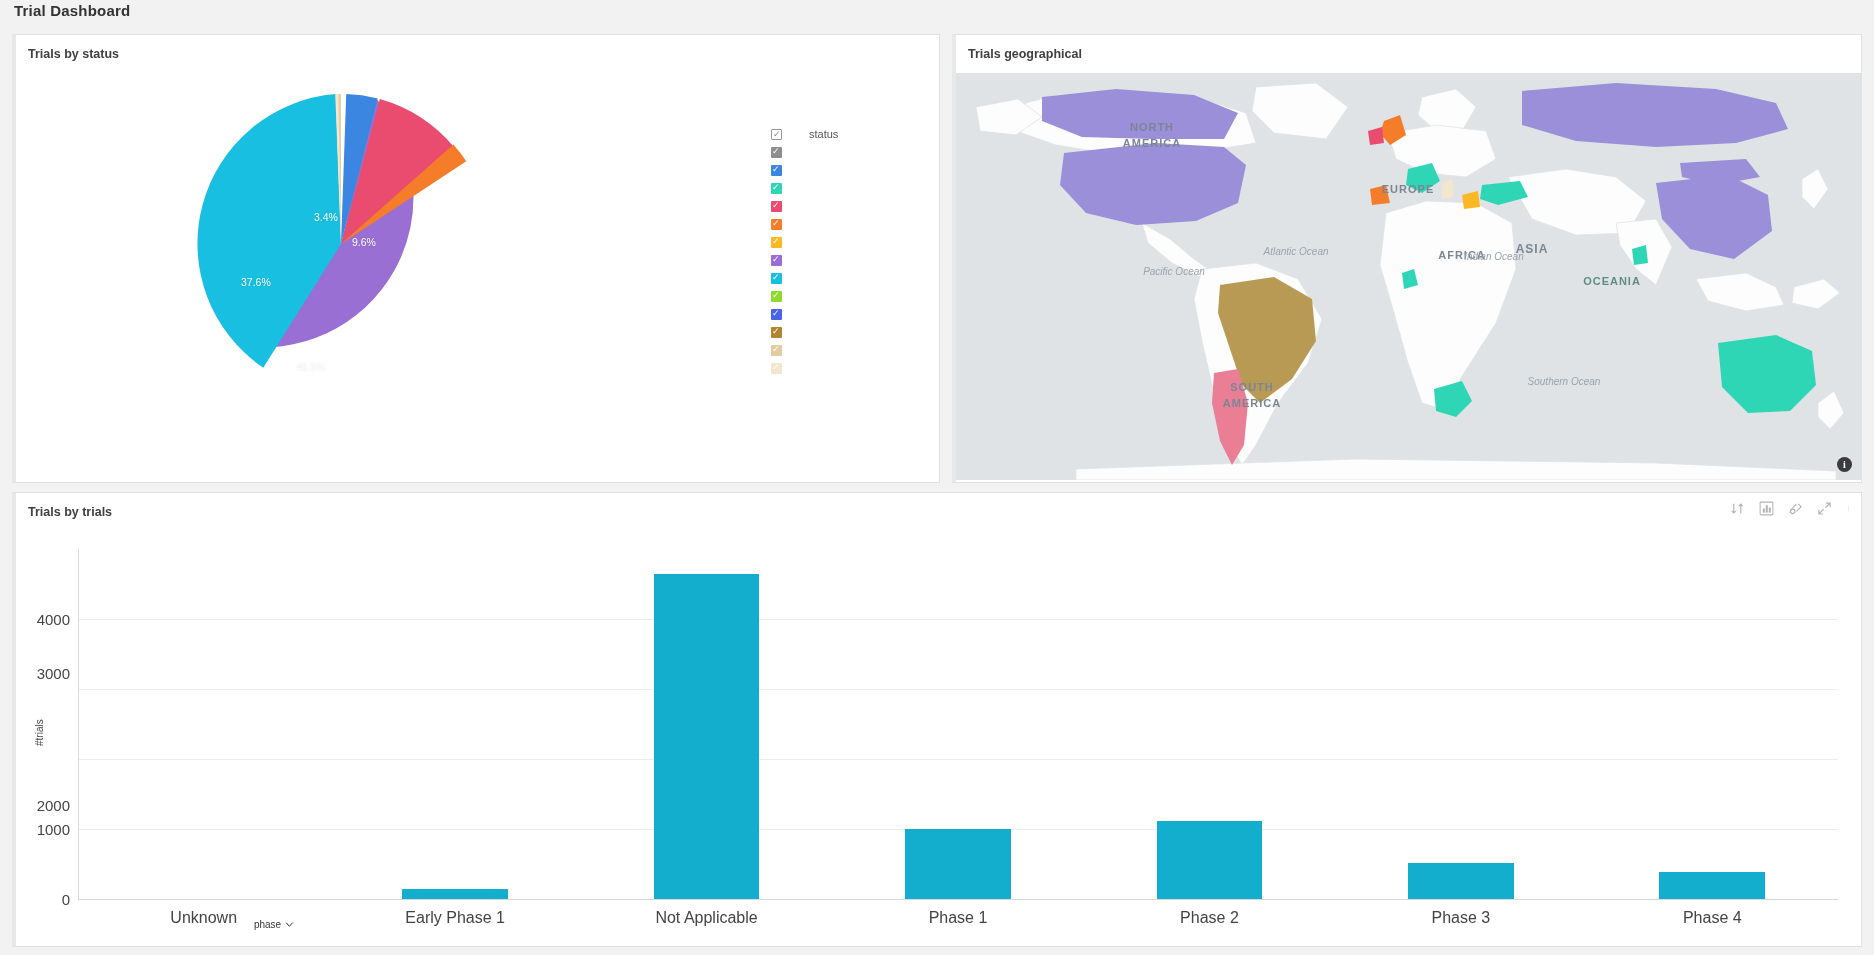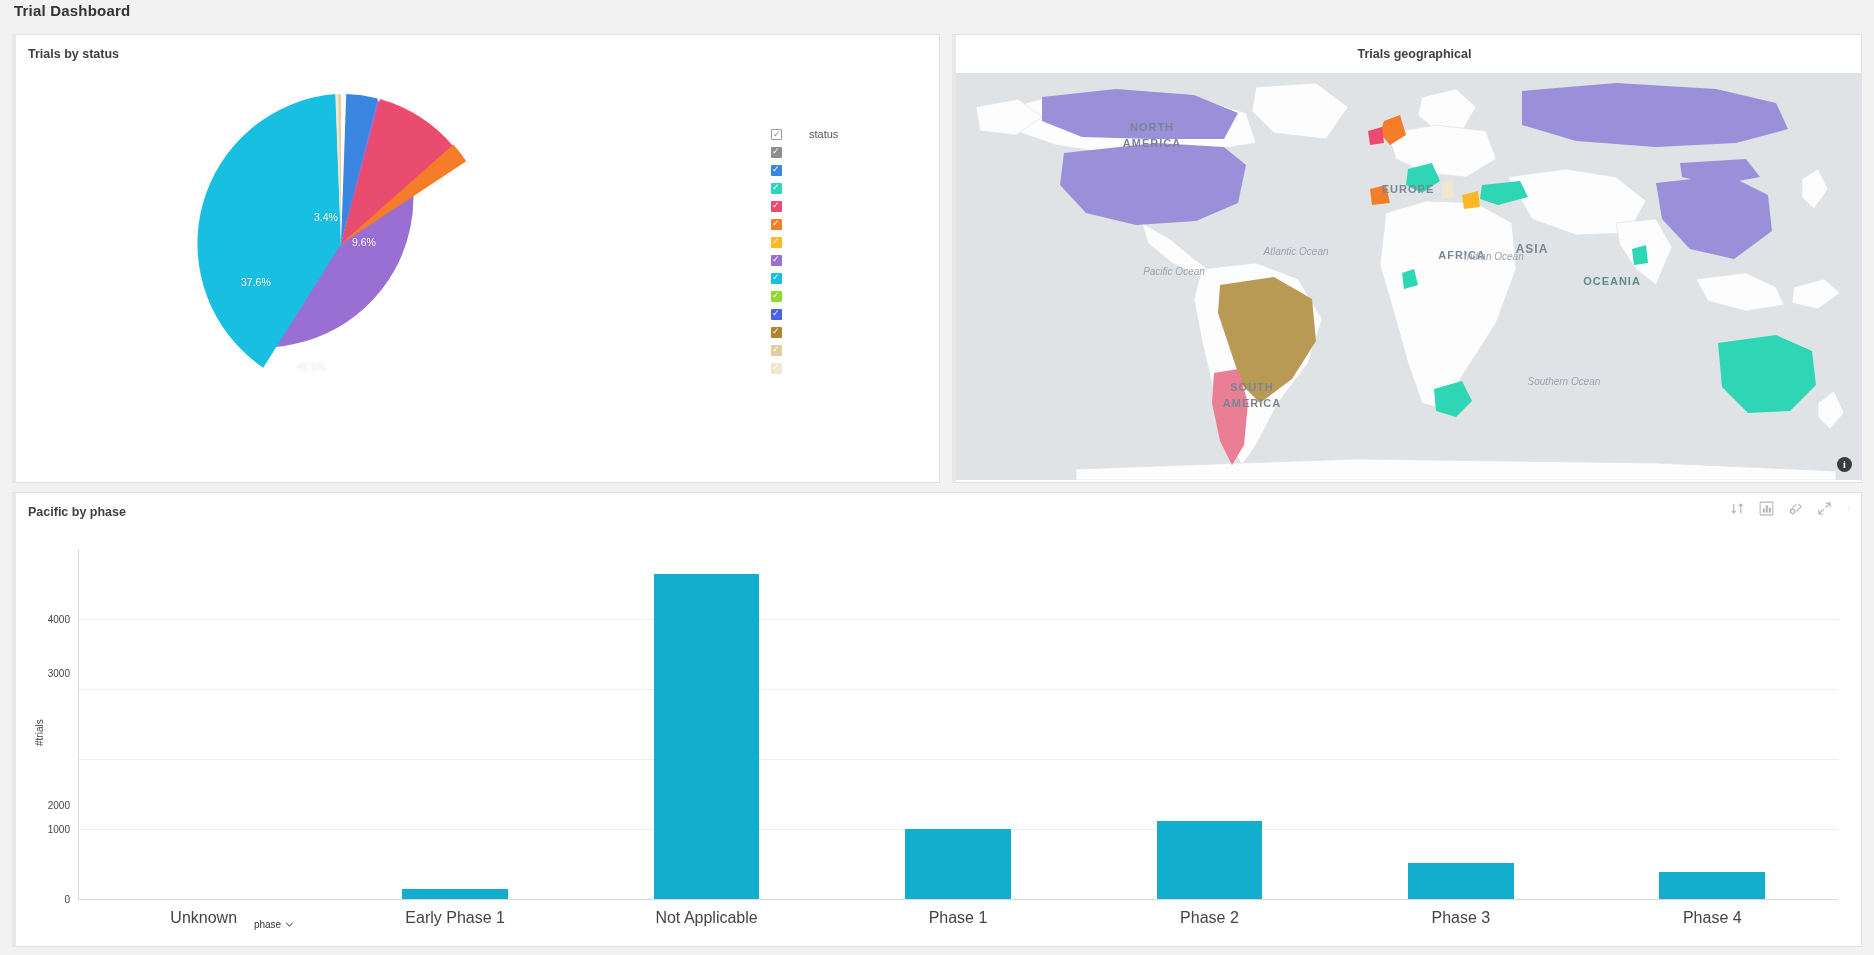--- a/index.html
+++ b/index.html
@@ -56,21 +56,21 @@
   .swatch::after {
     content: "\2713";
     position: absolute; left: 1px; top: -2px;
     font-size: 9px; color: #fff; line-height: 12px;
   }
   .swatch.outline::after { color: #8a8a8a; }
   .lg-label { flex: 1 1 auto; white-space: nowrap; overflow: hidden; margin-left: 21px; }
   .lg-value { flex: 0 0 auto; text-align: right; padding-left: 6px; }
 
   
-  #map-panel { left: 952px; top: 34px; width: 910px; height: 449px; text-align: center; }
+  #map-panel { left: 952px; top: 34px; width: 910px; height: 449px; }
   .map-area {
     position: absolute; left: 0; top: 38px;
     width: 906px; height: 407px;
     background: #dfe3e6; overflow: hidden;
   }
   .map-svg { position: absolute; left: 0; top: 0; }
   .map-txt { font-family: "Liberation Sans", sans-serif; fill: #7b8694; }
   .cont-lbl { font-size: 11px; font-weight: bold; letter-spacing: 1px; }
   .ocean-lbl { font-size: 10px; font-style: italic; fill: #9aa4ae; }
   .info-badge {
@@ -92,21 +92,21 @@
   .chart-area { position: absolute; left: 0; top: 38px; width: 1846px; height: 412px; }
 
   .y-title {
     position: absolute; left: 18px; top: 215px;
     font-size: 10px; color: #444;
     transform: rotate(-90deg); transform-origin: left top;
     white-space: nowrap;
   }
   .y-tick {
     position: absolute; right: 0; width: 44px;
-    text-align: right; font-size: 10px; color: #444;
+    text-align: right; font-size: 15px; color: #444;
     transform: translateY(-50%);
   }
   .gridline { position: absolute; height: 1px; background: #ededed; }
   .axis-line { position: absolute; background: #d8d8d8; }
   .bar { position: absolute; background: #13aecd; }
   .x-tick {
     position: absolute; font-size: 16px; color: #444;
     text-align: center; transform: translateX(-50%);
     white-space: nowrap;
   }
@@ -308,21 +308,21 @@
         <text class="map-txt ocean-lbl" x="218" y="202" text-anchor="middle">Pacific Ocean</text>
         <text class="map-txt ocean-lbl" x="538" y="187" text-anchor="middle">Indian Ocean</text>
         <text class="map-txt ocean-lbl" x="608" y="312" text-anchor="middle">Southern Ocean</text>
       </svg>
 
       <div class="info-badge">i</div>
     </div>
   </div>
 
   <div class="panel" id="bar-panel">
-    <div class="panel-title">Pacific by phase</div>
+    <div class="panel-title">Trials by trials</div>
 
     <div class="panel-toolbar">
       <svg class="tb-icon" viewBox="0 0 16 16">
         <path d="M4 13V3M4 13l-2.2-2.6M4 13l2.2-2.6" stroke="#777" stroke-width="1.2" fill="none"></path>
         <path d="M11.5 3v10M11.5 3L9.3 5.6M11.5 3l2.2 2.6" stroke="#777" stroke-width="1.2" fill="none"></path>
       </svg>
       <svg class="tb-icon" viewBox="0 0 16 16">
         <rect x="1.2" y="1.2" width="13.6" height="13.6" rx="1" fill="none" stroke="#777" stroke-width="1.1"></rect>
         <rect x="4" y="8" width="2.2" height="4.4" fill="#777"></rect>
         <rect x="7.2" y="4.5" width="2.2" height="7.9" fill="#777"></rect>

